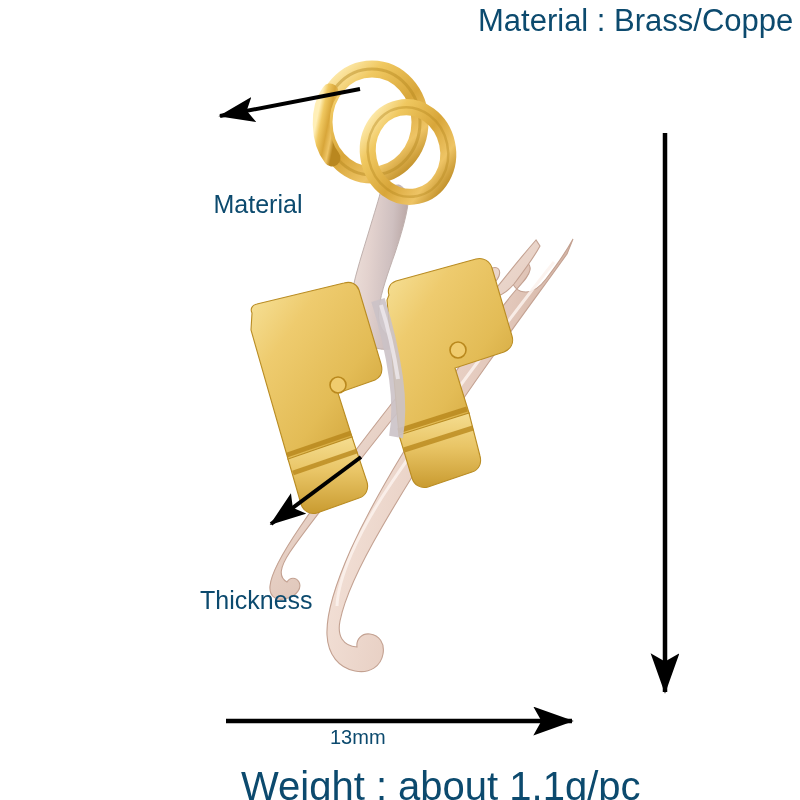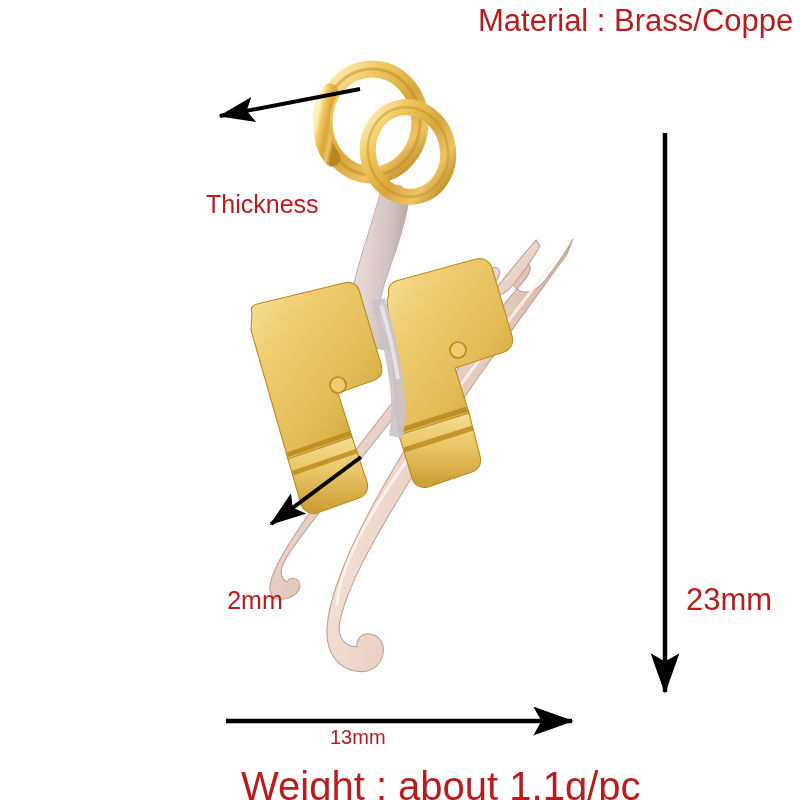--- a/index.html
+++ b/index.html
@@ -14,21 +14,21 @@
     background: #ffffff;
     overflow: hidden;
     font-family: "Liberation Sans", sans-serif;
     color: #231f20;
   }
 
   
   .anno {
     position: absolute;
     white-space: pre;
-    color: #b91c1c;
+    color: #0c4a6e;
     line-height: 1.12;
   }
   #material-text {
     left: 478px;
     top: 4px;
     font-size: 31px;
   }
   #diameter-label {
     left: 206px;
     top: 134px;
@@ -241,26 +241,25 @@
     <line x1="361" y1="457" x2="271" y2="524" stroke="#000000" stroke-width="4" marker-end="url(#arrowEnd)"></line>
 
     <line x1="665" y1="133" x2="665" y2="692" stroke="#000000" stroke-width="4.5" marker-end="url(#arrowEnd)"></line>
 
     <line x1="226" y1="721" x2="572" y2="721" stroke="#000000" stroke-width="4.5" marker-end="url(#arrowEnd)"></line>
   </svg>
 
   <div class="anno" id="material-text">Material : Brass/Coppe</div>
 
   <div class="anno" id="diameter-label">
+    <div>Material</div>
+  </div>
+
+  <div class="anno" id="thickness-label">
     <div>Thickness</div>
   </div>
 
-  <div class="anno" id="thickness-label">
-    <div>2mm</div>
-  </div>
-
-  <div class="anno" id="height-label">23mm</div>
 
   <div class="anno" id="width-label">13mm</div>
 
   <div class="anno" id="weight-text">Weight : about 1.1g/pc</div>
 
 </div>
 
 </body></html>

